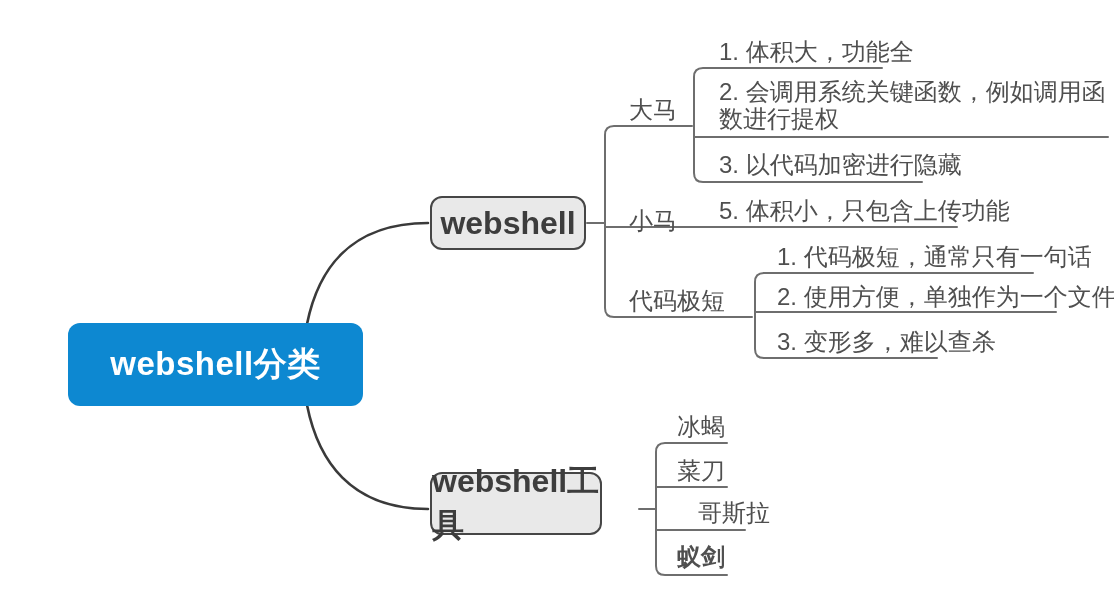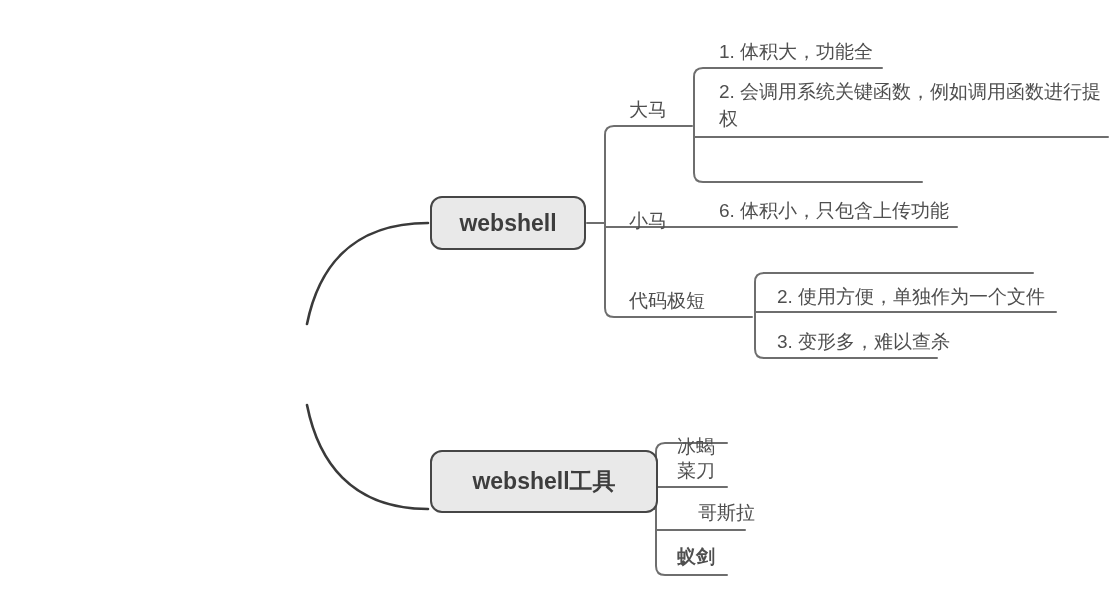--- a/index.html
+++ b/index.html
@@ -34,25 +34,25 @@
     color:var(--root_text);
     border-radius:12px;
     font-size:33px; font-weight:700;
     letter-spacing:0.5px;
   }
   .topic-box {
     background:var(--topic_fill);
     border:2.5px solid var(--topic_border);
     border-radius:12px;
     color:#3d3d3d;
-    font-size:23px; font-weight:700;
+    font-size:32px; font-weight:700;
   }
   .node-text {
     position:absolute;
-    font-size:19px;
+    font-size:24px;
     color:var(--text);
     white-space:nowrap;
     line-height:26px;
     cursor:default;
   }
   .wrap { white-space:normal; width:398px; line-height:27px; }
 </style>
 </head>
 <body>
 
@@ -72,34 +72,37 @@
 
     <path class="branch" d="M1033,273 H764 Q755,273 755,282 V349 Q755,358 764,358 H937"></path>
     <path class="branch" d="M755,312 H1056"></path>
 
     <path class="branch" d="M639,509 H656"></path>
     <path class="branch" d="M727,443 H665 Q656,443 656,452 V566 Q656,575 665,575 H727"></path>
     <path class="branch" d="M656,487 H727"></path>
     <path class="branch" d="M656,530 H745"></path>
   </svg>
 
+  <div class="box root-box" style="left:68px; top:323px; width:295px; height:83px;">webshell分类</div>
 
   <div class="box topic-box" style="left:430px; top:196px; width:156px; height:54px;">webshell</div>
 
-  <div class="box topic-box" style="left:430px; top:450px; width:228px; height:63px;">webshell工具</div>
+  <div class="box topic-box" style="left:430px; top:472px; width:172px; height:63px;">webshell工具</div>
 
   <div class="node-text" style="left:629px; top:97px;">大马</div>
   <div class="node-text" style="left:719px; top:39px;">1. 体积大，功能全</div>
   <div class="node-text wrap" style="left:719px; top:78px;">2. 会调用系统关键函数，例如调用函数进行提权</div>
+  <div class="node-text" style="left:719px; top:152px;">3. 以代码加密进行隐藏</div>
 
   <div class="node-text" style="left:629px; top:200px;margin-top:8px;">小马</div>
-  <div class="node-text" style="left:719px; top:198px;">6. 体积小，只包含上传功能</div>
+  <div class="node-text" style="left:719px; top:198px;">5. 体积小，只包含上传功能</div>
 
   <div class="node-text" style="left:629px; top:288px;">代码极短</div>
+  <div class="node-text" style="left:777px; top:244px;">1. 代码极短，通常只有一句话</div>
   <div class="node-text" style="left:777px; top:284px;text-align:center;">2. 使用方便，单独作为一个文件</div>
   <div class="node-text" style="left:777px; top:329px;">3. 变形多，难以查杀</div>
 
-  <div class="node-text" style="left:677px; top:414px;margin-top:20px;">冰蝎</div>
+  <div class="node-text" style="left:677px; top:414px;">冰蝎</div>
   <div class="node-text" style="left:677px; top:458px;">菜刀</div>
   <div class="node-text" style="left:677px; top:500px;margin-left:21px;">哥斯拉</div>
   <div class="node-text" style="left:677px; top:544px;font-weight:bold;">蚁剑</div>
 
 </div>
 
 </body></html>

